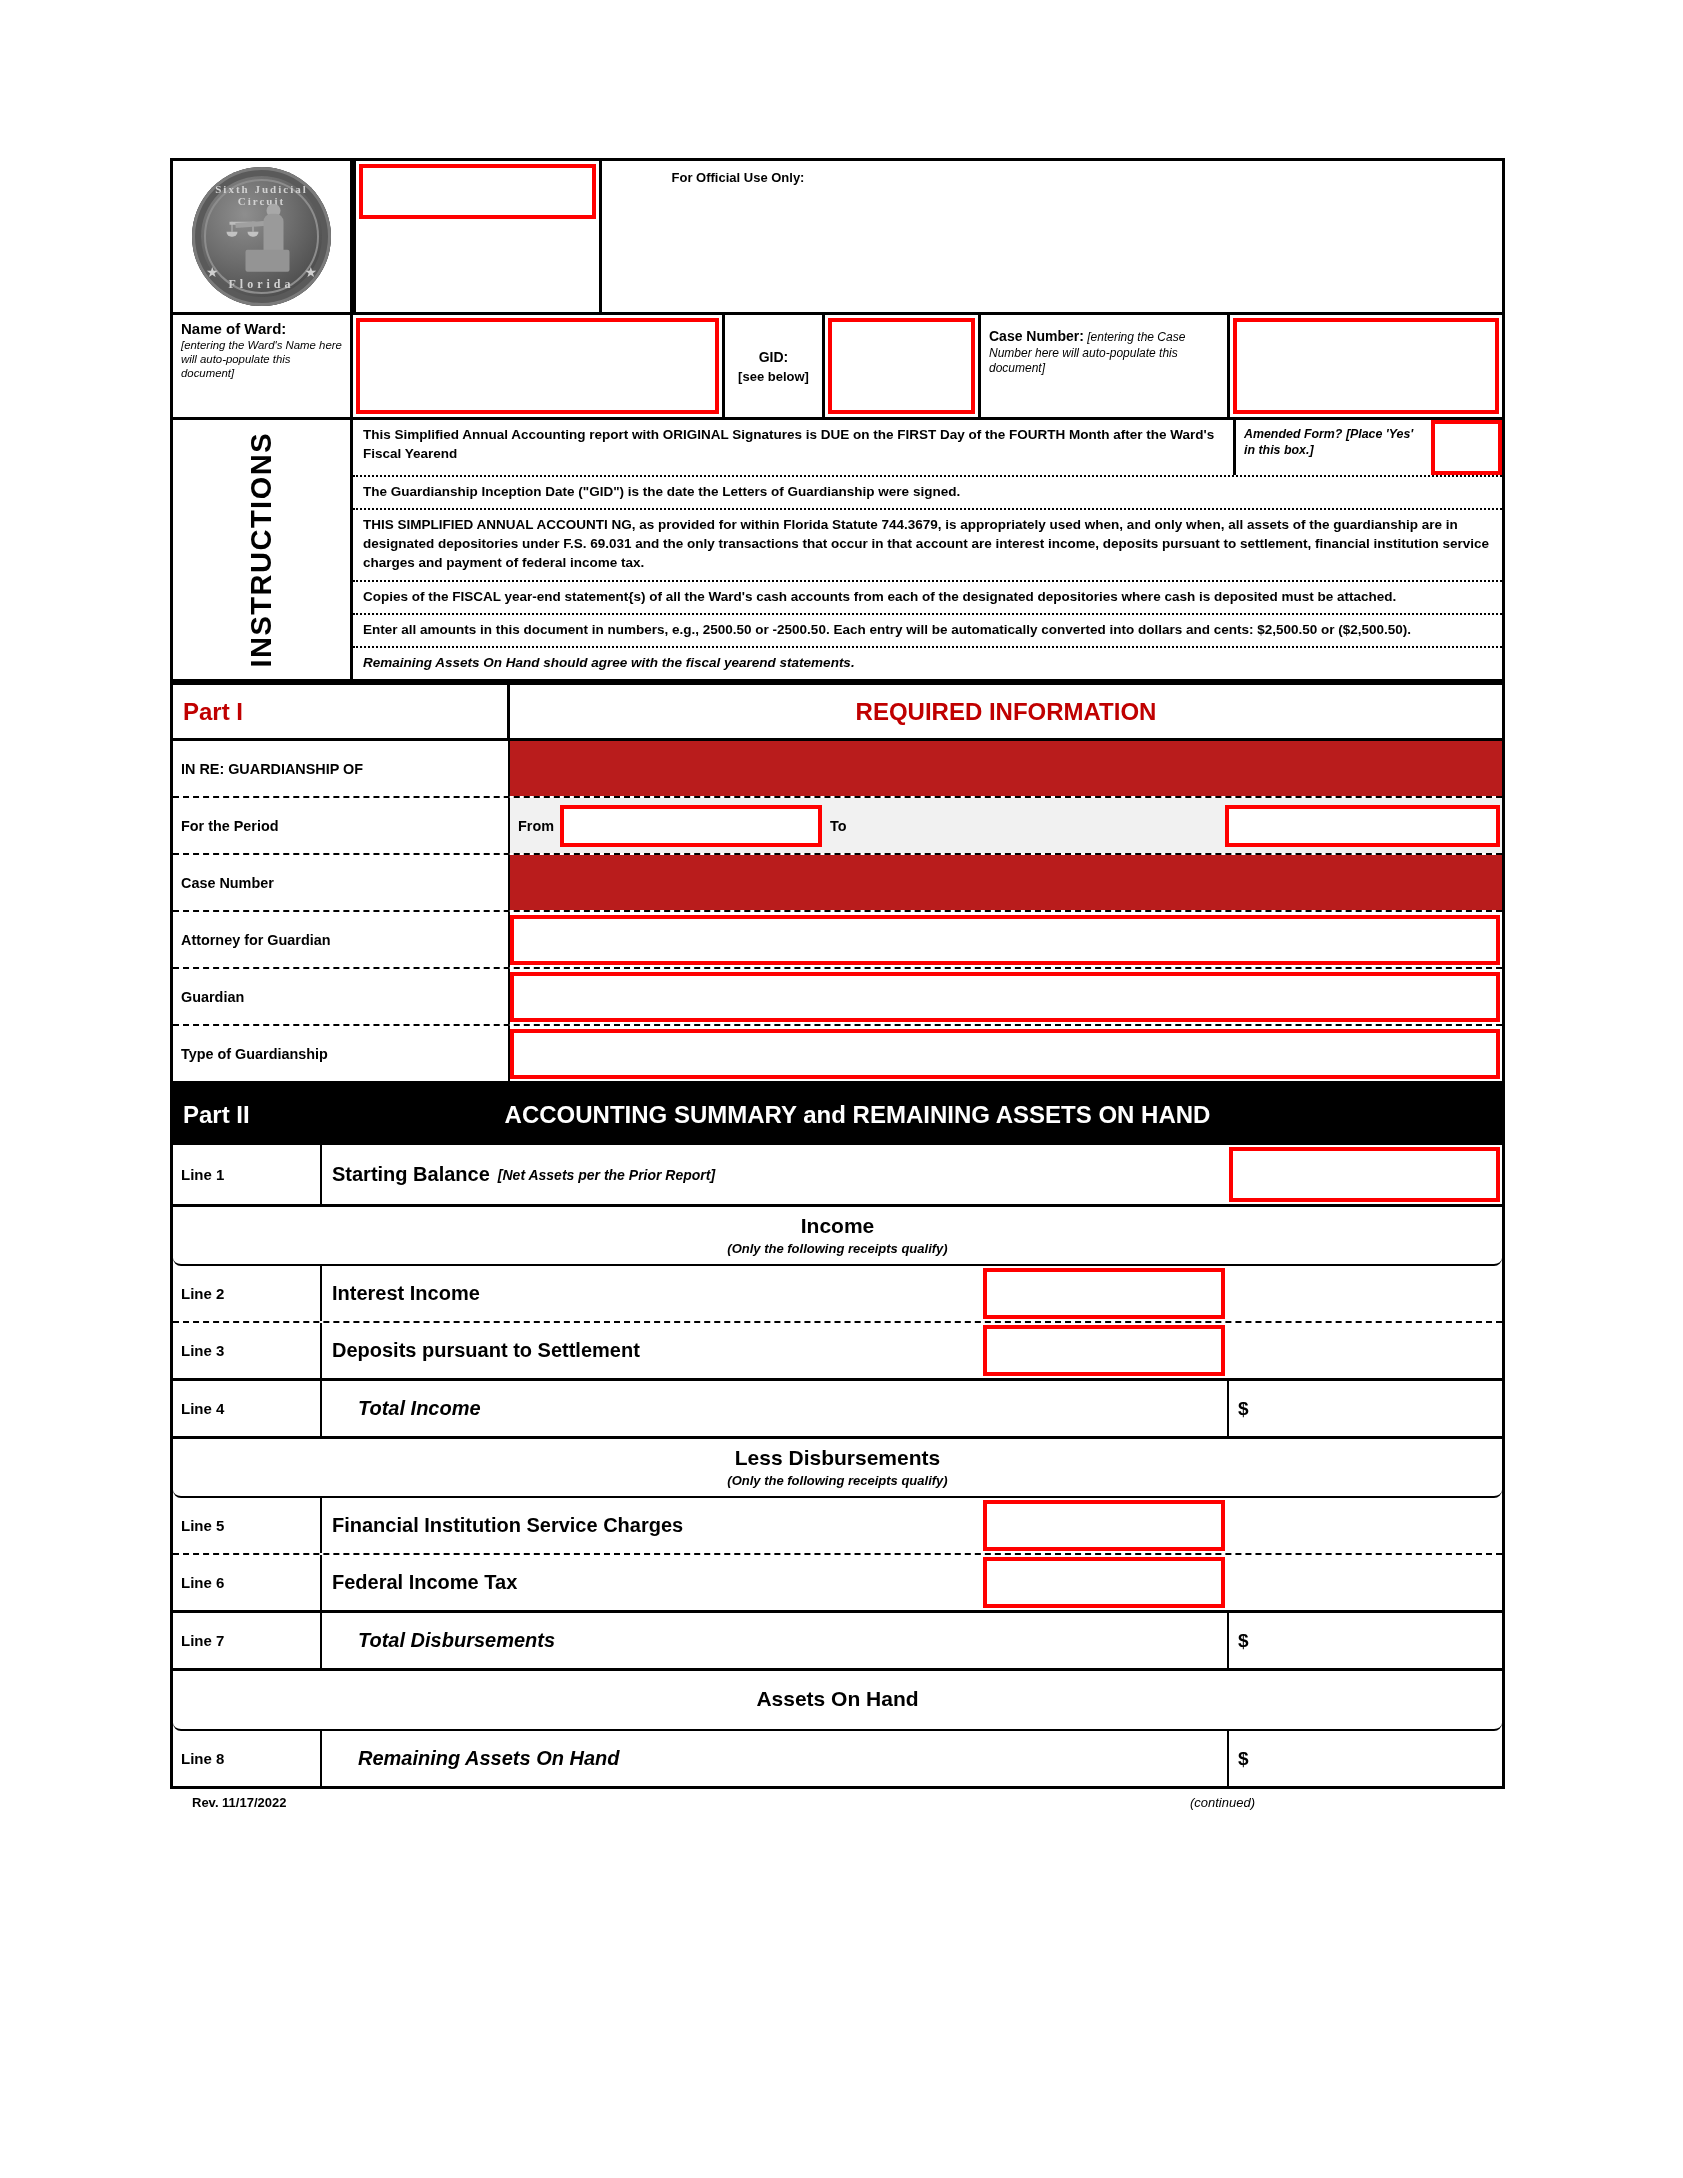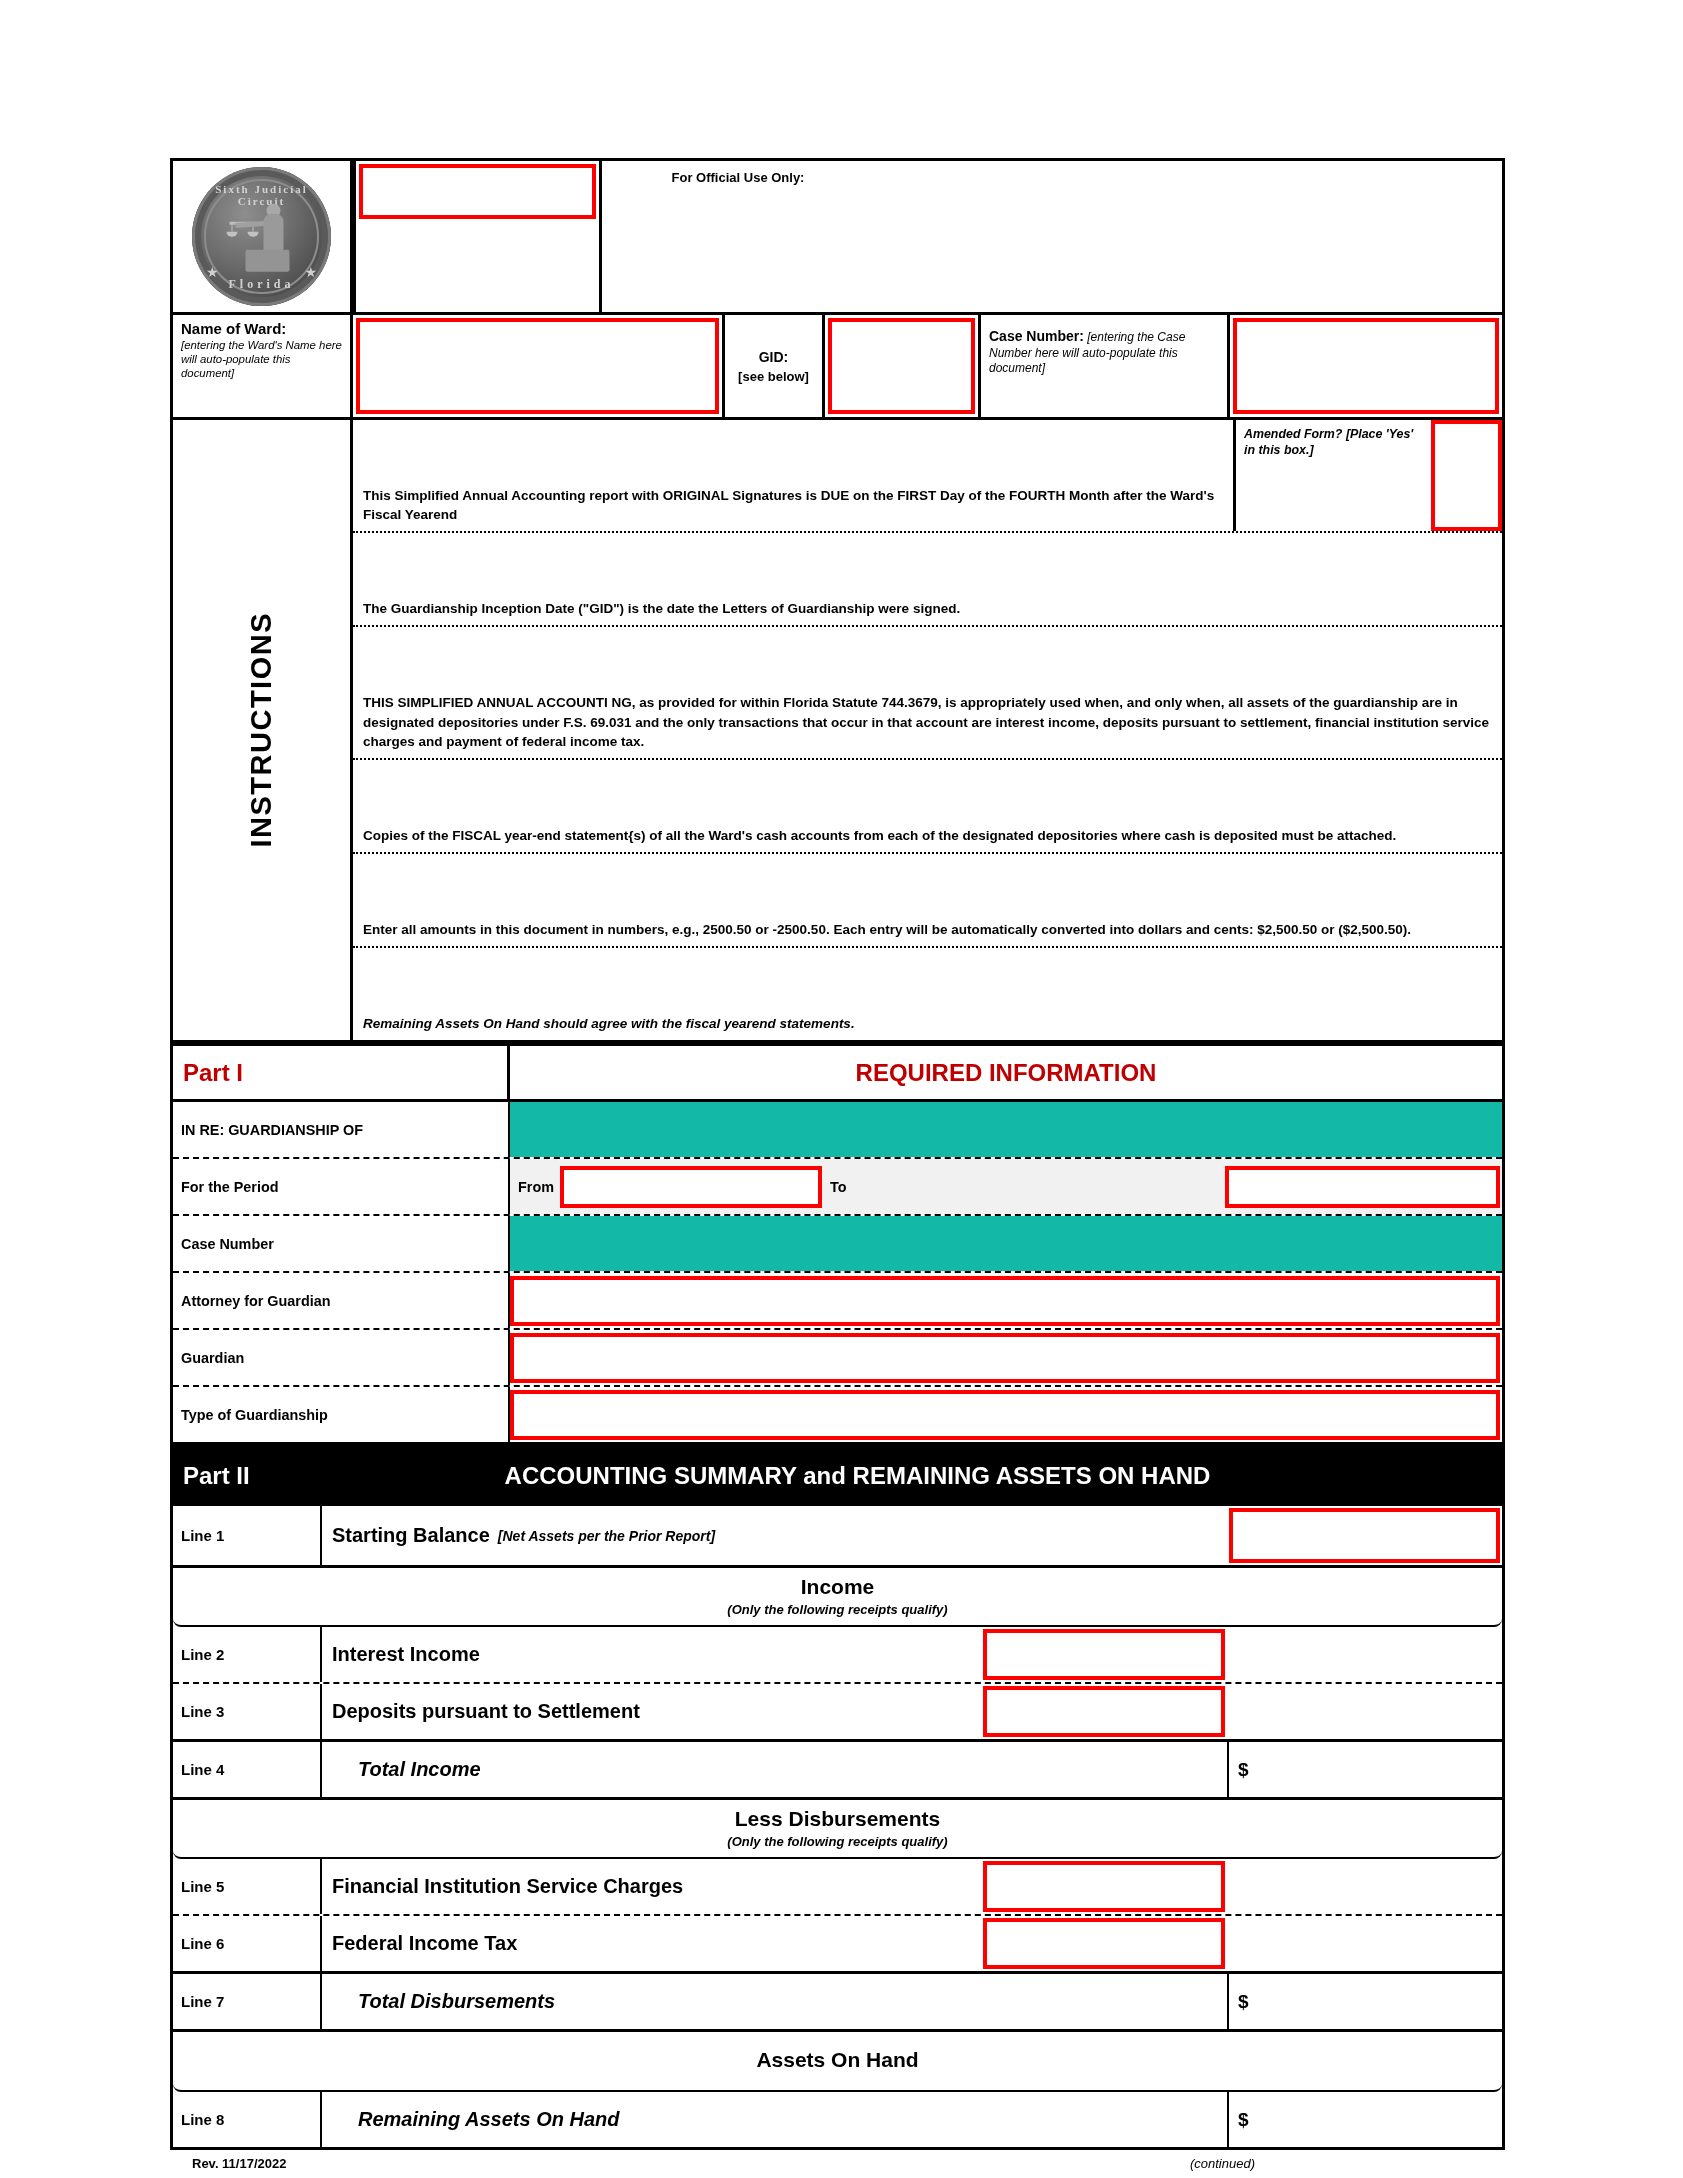--- a/index.html
+++ b/index.html
@@ -211,25 +211,24 @@
     display: flex; align-items: center; justify-content: center;
   }
   .instr-side span {
     writing-mode: vertical-rl;
     transform: rotate(180deg);
     font-size: 29px; font-weight: bold; letter-spacing: 1.5px;
   }
   .instr-body { flex: 1 1 auto; display: flex; flex-direction: column; }
   .instr-top { display: flex; }
   .instr-p {
-    padding: 22px 10px 7px 10px;
+    padding: 5px 10px 7px 10px;
     font-size: 13.5px; font-weight: bold; line-height: 1.42;
     border-bottom: 2px dotted #000;
     box-sizing: border-box;
-    margin-top: 44px;
   }
   .instr-p:last-child { border-bottom: none; }
   .instr-first { flex: 1 1 auto; min-height: 55px; border-bottom: none; }
   .amend-cell {
     width: 198px; flex: 0 0 198px;
     border-left: 3px solid #000;
     box-sizing: border-box;
     padding: 6px 6px 0 8px;
     font-size: 12.4px; font-weight: bold; font-style: italic;
     line-height: 1.3;
@@ -267,21 +266,21 @@
   .p1-row { display: flex; height: 55px; }
   .p1-row.dash { border-bottom: 2px dashed #000; }
   .p1-lbl {
     width: 337px; flex: 0 0 337px;
     border-right: 2px solid #000;
     box-sizing: border-box;
     display: flex; align-items: center;
     padding-left: 8px;
     font-size: 14.4px; font-weight: bold;
   }
-  .p1-val { flex: 1 1 auto; background: #14b8a6; position: relative; }
+  .p1-val { flex: 1 1 auto; background: #b91c1c; position: relative; }
   .p1-val.white { background: #fff; }
   .period { display: flex; align-items: center; height: 100%; background:#f1f1f1; }
   .period .kw { font-size: 14.4px; font-weight: bold; padding: 0 6px 0 8px; }
   .period .box1 { width: 262px; flex: 0 0 262px; height: 42px; }
   .period .box2 { width: 275px; flex: 0 0 275px; height: 42px; margin-left: auto; margin-right: 2px;}
   .p1-red-full { margin: 3px 2px 3px 0; height: 50px; }
 
   
   .p2-bar {
     display: flex; height: 61px;

